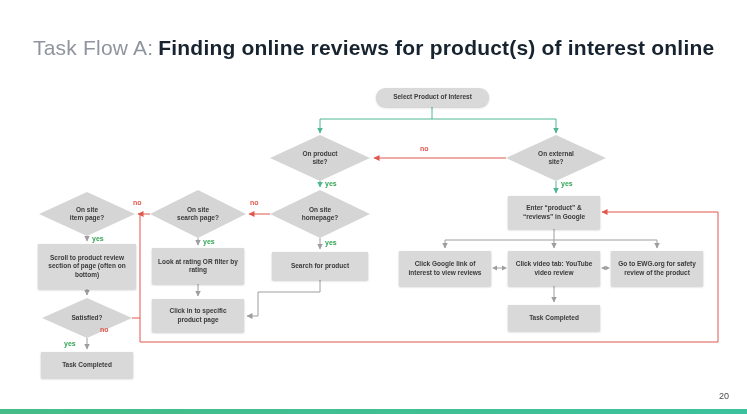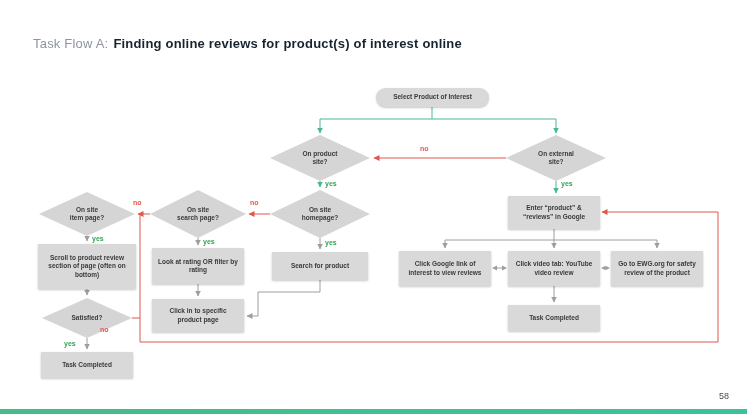--- a/index.html
+++ b/index.html
@@ -5,21 +5,21 @@
   html,body{margin:0;padding:0;background:#ffffff;}
   .slide{
     position:relative;
     width:747px;height:414px;
     background:#ffffff;
     font-family:"Liberation Sans", sans-serif;
     overflow:hidden;
   }
   .title{
     position:absolute;left:33px;top:36px;
-    font-size:13px;letter-spacing:.2px;white-space:nowrap;
+    font-size:21px;letter-spacing:.2px;white-space:nowrap;
   }
   .title .prefix{color:#8e959e;font-weight:400;margin-right:5px;}
   .title .bold{color:#17242f;font-weight:700;}
   svg.connectors{position:absolute;left:0;top:0;pointer-events:none;}
   .node{
     position:absolute;
     display:flex;align-items:center;justify-content:center;
     text-align:center;
     font-size:6.5px;font-weight:700;line-height:1.3;color:#3a3a3a;
     white-space:pre-line;
@@ -158,15 +158,15 @@
   <span class="edge-label yes" style="left:325px;top:180px;">yes</span>
   <span class="edge-label yes" style="left:561px;top:180px;">yes</span>
   <span class="edge-label no" style="left:250px;top:199px;">no</span>
   <span class="edge-label no" style="left:133px;top:199px;">no</span>
   <span class="edge-label yes" style="left:92px;top:235px;">yes</span>
   <span class="edge-label yes" style="left:203px;top:238px;">yes</span>
   <span class="edge-label yes" style="left:325px;top:239px;">yes</span>
   <span class="edge-label no" style="left:100px;top:326px;">no</span>
   <span class="edge-label yes" style="left:64px;top:340px;">yes</span>
 
-  <div class="page-number">58</div>
+  <div class="page-number">20</div>
   <div class="bottom-bar"></div>
 </div>
 
 </body></html>

